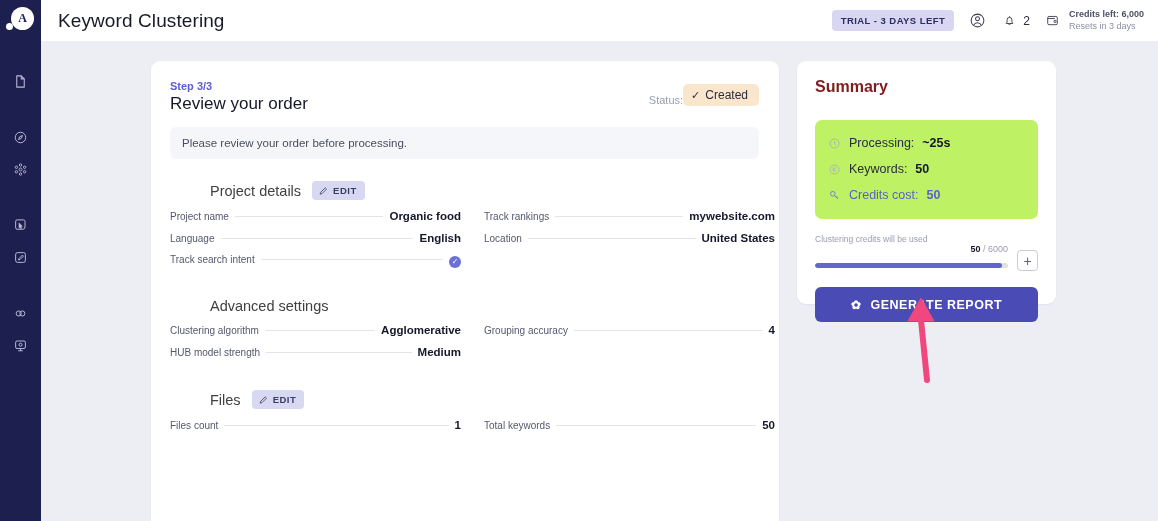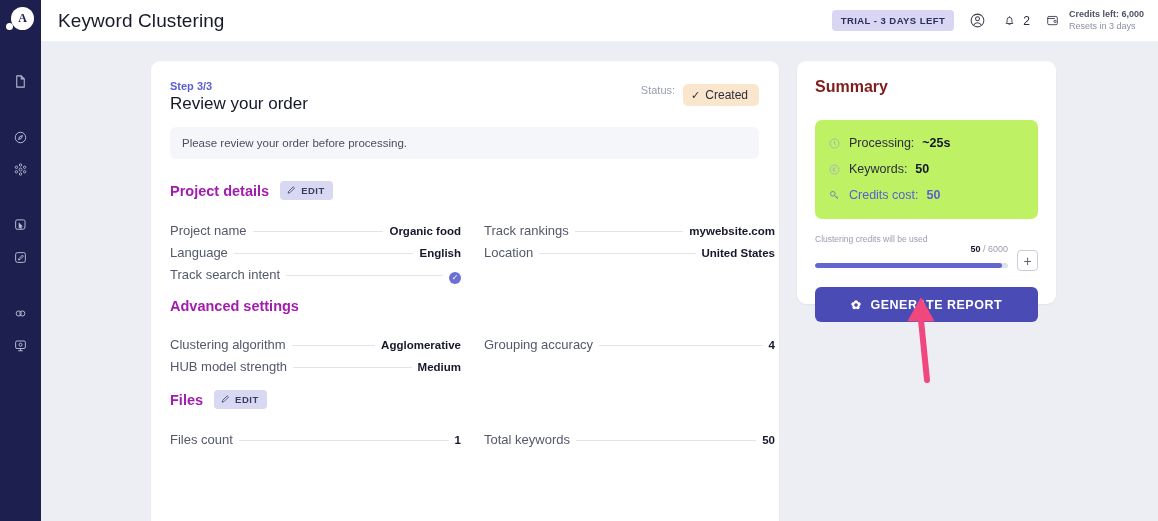--- a/index.html
+++ b/index.html
@@ -89,57 +89,57 @@
   .order-card {
     width: 628px; background: #ffffff; border-radius: 9px;
     padding: 19px 20px 22px 19px;
     height: 468px;
     box-shadow: 0 1px 2px rgba(20,25,60,.05);
     flex: 0 0 628px;
   }
   .card-head { display: flex; align-items: flex-start; }
   .step-label { font-size: 11px; color: #5a5ed0; font-weight: bold; margin-bottom: 2px; }
   .order-title { font-size: 17px; color: #15172b; font-weight: 400; }
-  .status-wrap { margin-left: auto; display: flex; align-items: flex-start; gap: 8px; padding-top: 4px; }
+  .status-wrap { margin-left: auto; display: flex; align-items: flex-end; padding-top: 4px; }
   .status-label { font-size: 11px; color: #9a9daf; }
   .status-badge {
     background: #fae6cd; color: #2b2d3c;
     font-size: 12px; padding: 4px 11px 4px 8px; border-radius: 5px;
     display: flex; align-items: center; gap: 5px;
   }
   .status-check { color: #2b2d3c; font-size: 11px; }
 
   .notice {
     margin-top: 13px;
     background: #f5f6f9; border-radius: 6px;
     padding: 10px 12px; font-size: 11.5px; color: #4b4e60;
   }
 
   .section-head {
     display: flex; align-items: center; gap: 11px;
     margin-top: 22px; margin-bottom: 4px;
   }
-  .section-title { font-size: 14.5px; color: #a21caf; font-weight: bold; }
+  .section-title { font-size: 14.5px; color: #404040; font-weight: normal; margin-left: 40px; }
   .edit-btn {
     background: #d9d8f2; color: #3a3c63;
     font-size: 9.5px; font-weight: bold; letter-spacing: .5px;
     border-radius: 4px; padding: 4px 8px 4px 6px;
-    display: flex; align-items: flex-start; gap: 5px; cursor: pointer;
+    display: flex; align-items: flex-end; gap: 5px; cursor: pointer;
   }
   .edit-btn svg { display:block; }
 
   .fields {
     display: grid; grid-template-columns: 291px 291px;
     column-gap: 23px; row-gap: 0; margin-top: 10px;
   }
   .field {
     display: flex; align-items: baseline;
     height: 22px; gap: 6px;
   }
-  .field-label { font-size: 13px; color: #54586b; white-space: nowrap; margin-top: 13px; }
+  .field-label { font-size: 10px; color: #54586b; white-space: nowrap; }
   .field-dots { flex: 1; border-bottom: 1px solid #e2e4ea; transform: translateY(-3px); }
   .field-value { font-size: 11.5px; color: #15172b; font-weight: bold; white-space: nowrap; }
   .check-circle {
     width: 12px; height: 12px; border-radius: 50%; background: #6c6fd4;
     display: inline-flex; align-items: center; justify-content: center;
     color: #fff; font-size: 8px; transform: translateY(1px);
   }
 
   
   .summary-card {

